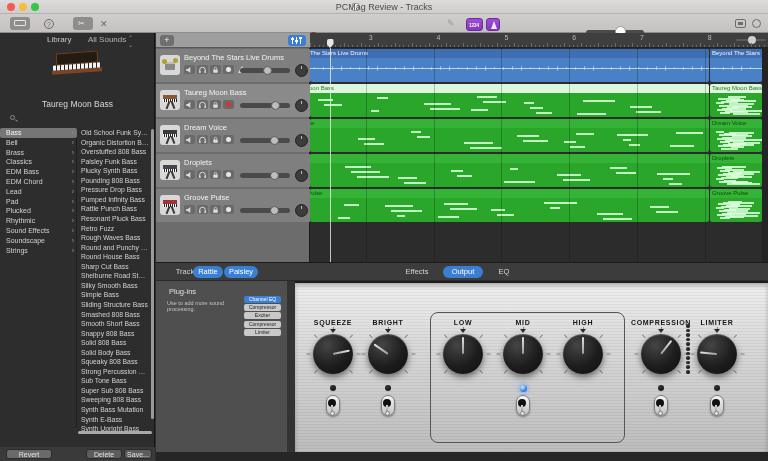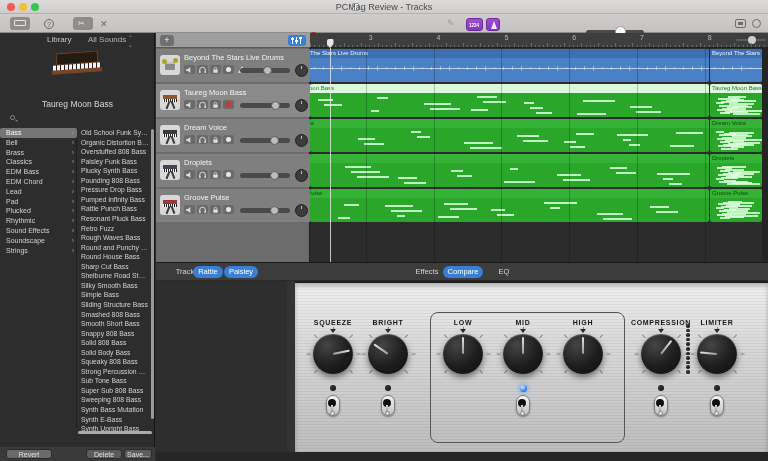--- a/index.html
+++ b/index.html
@@ -835,26 +835,37 @@
       <div style="left: 394.8px; top: 15px; width: 1px; height: 214px; background: rgba(0, 0, 0, 0.22);"></div>
     </div>
 
   <div class="tabbar">
     <div id="view-tabs">
         <div class="tab" style="left: 12px; width: 34px;">Track</div>
         <div class="tab on" style="left: 37px; width: 30px;">Rattle</div>
         <div class="tab on" style="left: 68px; width: 34px;">Paisley</div>
       </div>
     <div id="output-tabs">
-        <div class="tab" style="left: 251px; width: 40px;">Effects</div>
-        <div class="tab on" style="left: 287px; width: 40px;">Compare</div>
+        <div class="tab" style="left: 241px; width: 40px;">Effects</div>
+        <div class="tab on" style="left: 287px; width: 40px;">Output</div>
         <div class="tab" style="left: 333px; width: 30px;">EQ</div>
       </div>
   </div>
 
+  <div class="plugpanel">
+    <div class="plug-title">Plug-ins</div>
+    <div class="plug-hint">Use to add more sound processing.</div>
+    <div id="plug-items">
+        <div class="plug-item on" style="top: 15px;">Channel EQ</div>
+        <div class="plug-item" style="top: 23.2px;">Compressor</div>
+        <div class="plug-item" style="top: 31.4px;">Exciter</div>
+        <div class="plug-item" style="top: 39.6px;">Compressor</div>
+        <div class="plug-item" style="top: 47.8px;">Limiter</div>
+      </div>
+  </div>
   <div class="gap"></div>
 
   <div class="metal" id="metal">
     <div class="groupbox" style="left:135px;top:29px;width:195px;height:131px;"></div>
   <div class="knob-label" style="left: -7px; top: 36px;">SQUEEZE</div>
       <div class="knob-ptr" style="left: 35px; top: 46px;"></div>
       <div class="knob" style="left: 18px; top: 51px;">
         <div class="knob-ind" style="transform: rotate(78deg);"></div>
       </div>
       <div class="tickline" style="left: 38px; top: 69px; transform: rotate(-135deg) translateY(-25px); transform-origin: 50% 50%;"></div>

